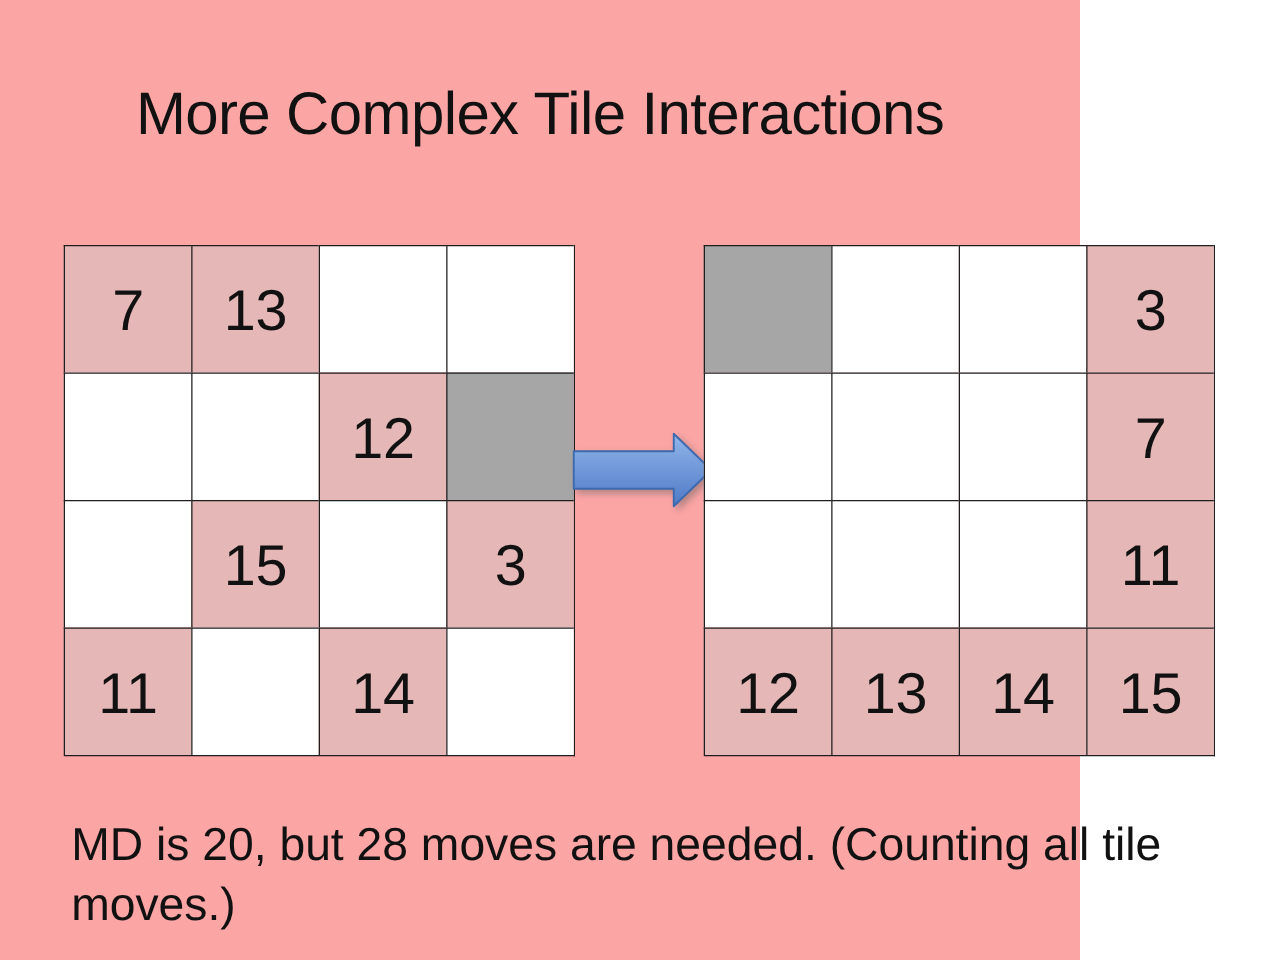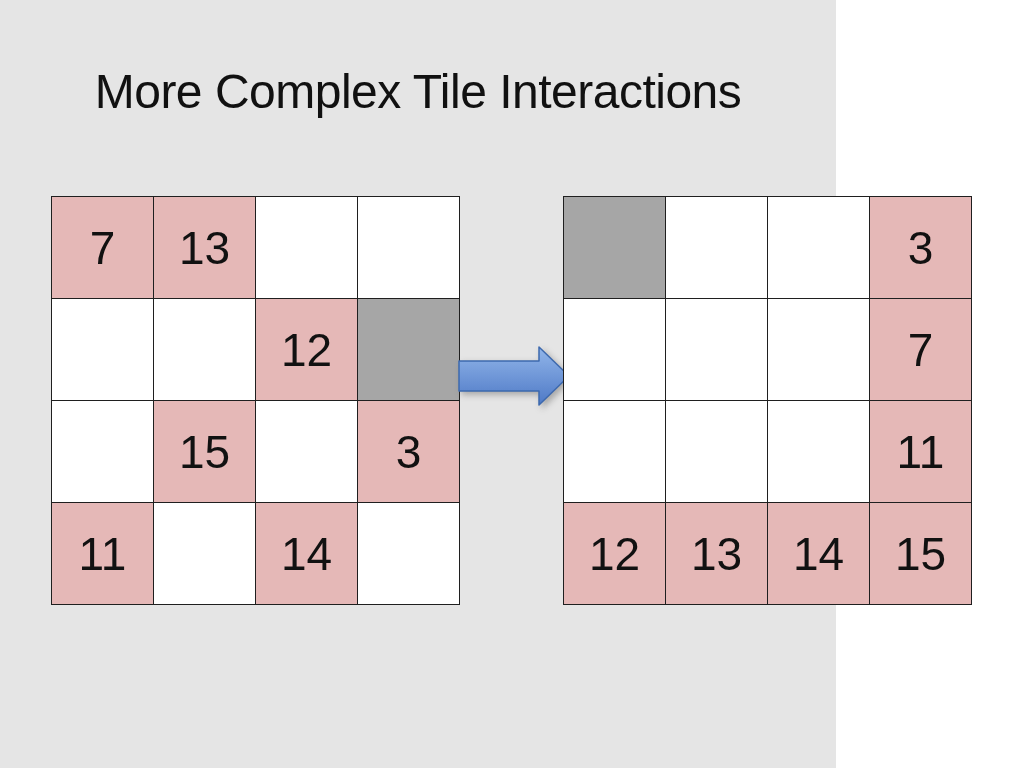--- a/index.html
+++ b/index.html
@@ -8,21 +8,22 @@
     background: #ffffff;
     width: 1024px;
     height: 768px;
     overflow: hidden;
     font-family: "Liberation Sans", sans-serif;
   }
   .slide {
     position: relative;
     width: 836px;
     height: 768px;
-    background: #e5e5e5;
+    background: #fca5a5;
+    padding-left: 28px;
   }
   .title {
     position: absolute;
     left: 0;
     right: 0;
     top: 64px;
     margin: 0;
     text-align: center;
     font-size: 48px;
     font-weight: 400;
@@ -120,14 +121,15 @@
       <div class="cell white"></div>
       <div class="cell white"></div>
       <div class="cell white"></div>
       <div class="cell pink">11</div>
       <div class="cell pink">12</div>
       <div class="cell pink">13</div>
       <div class="cell pink">14</div>
       <div class="cell pink">15</div>
     </div>
 
+  <p class="caption">MD is 20, but 28 moves are needed. (Counting all tile moves.)</p>
 
 </div>
 
 </body></html>

